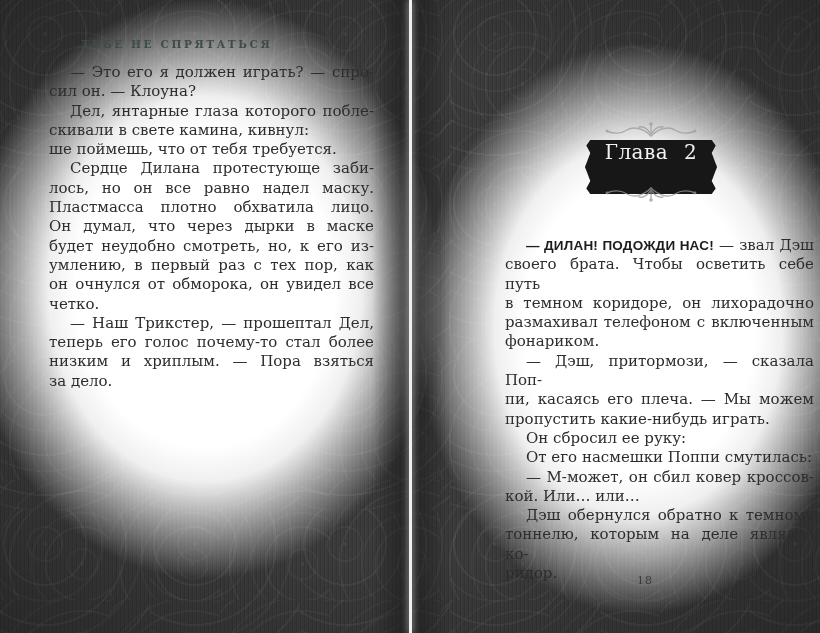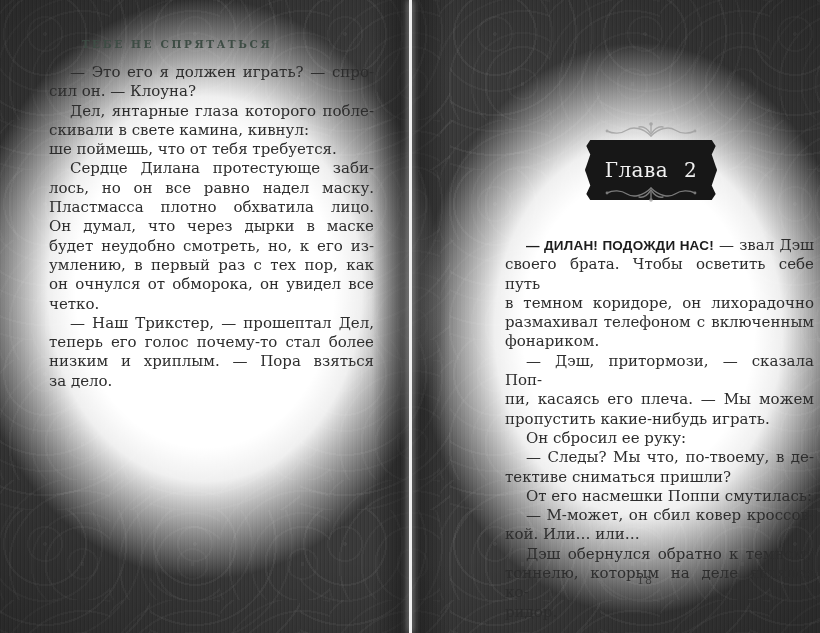--- a/index.html
+++ b/index.html
@@ -61,24 +61,24 @@
   .seg-caps{
     font-family:"Liberation Sans", sans-serif;font-weight:700;
     font-size:13.5px;letter-spacing:0.2px;color:#1d1d1d;
   }
   
   .plaque-wrap{position:absolute;left:585px;top:120px;width:132px;height:84px;}
   .flourish{position:absolute;left:50%;transform:translateX(-50%);opacity:0.75;}
   .flourish.top{top:0;}
   .flourish.bottom{top:62px;transform:translateX(-50%) scaleY(-1);}
   .plaque{
-    position:absolute;left:0;top:20px;width:132px;height:60px;
+    position:absolute;left:0;top:20px;width:132px;height:54px;
     background:#171717;
     clip-path:polygon(4% 0%, 96% 0%, 99% 10%, 96% 24%, 100% 50%, 96% 76%, 99% 90%, 96% 100%, 4% 100%, 1% 90%, 4% 76%, 0% 50%, 4% 24%, 1% 10%);
-    display:flex;align-items:center;justify-content:center;
+    display:flex;align-items:flex-start;justify-content:center;
     box-shadow:0 1px 4px rgba(0,0,0,0.5);
   }
   .plaque-text{
     color:#f1f1f1;font-size:20px;word-spacing:9px;letter-spacing:0.5px;
     font-family:"DejaVu Serif", serif;
   }
   .page-number{
     position:absolute;left:645px;top:574px;transform:translateX(-50%);
     font-size:11px;color:#3b3b3b;letter-spacing:1px;
   }
@@ -166,24 +166,20 @@
     </div>
     <div class="para">
       <div class="line first">— Дэш, притормози, — сказала Поп-</div>
       <div class="line">пи, касаясь его плеча. — Мы можем</div>
       <div class="line final">пропустить какие-нибудь играть.</div>
     </div>
     <div class="para">
       <div class="line first final">Он сбросил ее руку:</div>
     </div>
     <div class="para">
-      <div class="line first">— Следы? Мы что, по-твоему, в де-</div>
-      <div class="line final">тективе сниматься пришли?</div>
-    </div>
-    <div class="para">
       <div class="line first final">От его насмешки Поппи смутилась:</div>
     </div>
     <div class="para">
       <div class="line first">— М-может, он сбил ковер кроссов-</div>
       <div class="line final">кой. Или… или…</div>
     </div>
     <div class="para">
       <div class="line first">Дэш обернулся обратно к темному</div>
       <div class="line">тоннелю, которым на деле являлся ко-</div>
       <div class="line final">ридор.</div>

